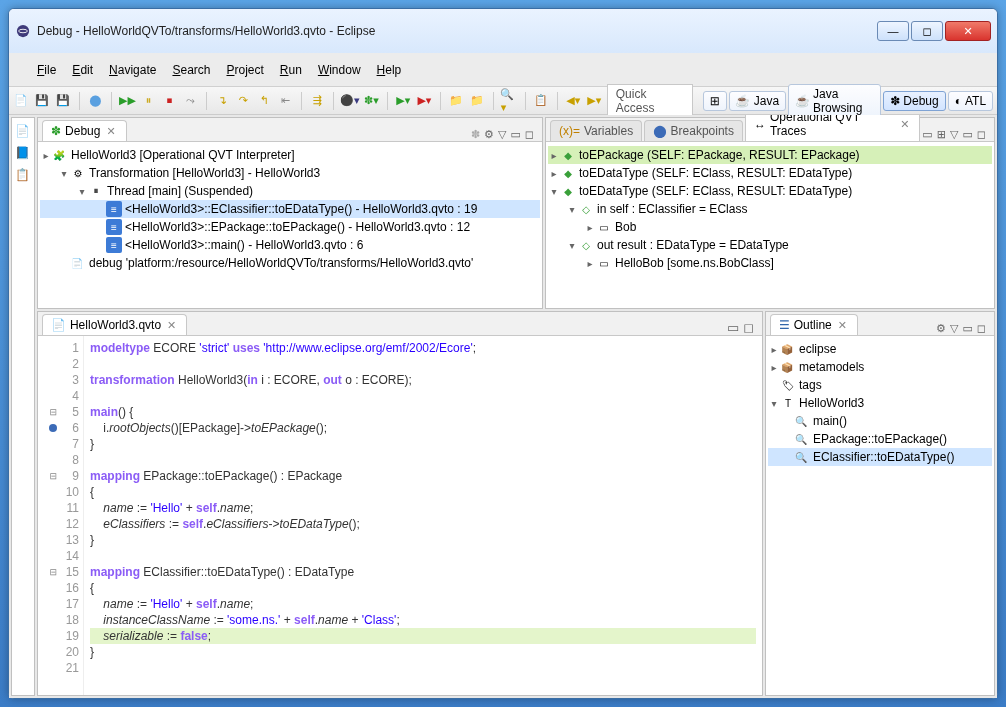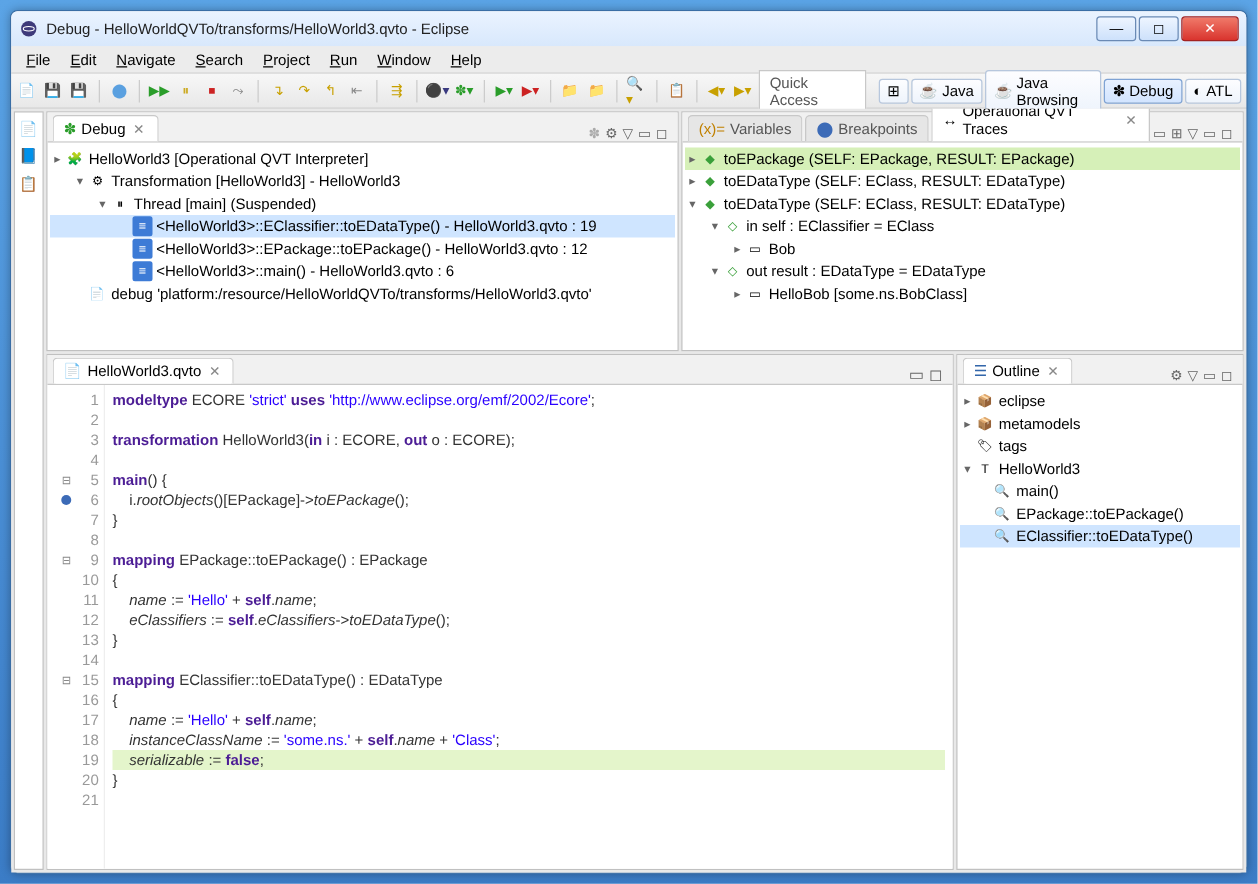--- a/index.html
+++ b/index.html
@@ -1,24 +1,24 @@
 <!DOCTYPE html>
 <html><head>
 <meta charset="utf-8">
 <style>
 * { box-sizing: border-box; margin: 0; padding: 0; font-family: "Segoe UI", Tahoma, sans-serif; }
 body { background: linear-gradient(to bottom, #5ba4e6, #3b7cc6); width: 1006px; height: 707px; overflow: hidden; padding: 8px; }
 .window { width: 100%; height: 100%; background: #f0f0f0; border: 1px solid #3a6ea5; border-radius: 6px; display: flex; flex-direction: column; box-shadow: 0 0 8px rgba(0,0,0,.3); }
-.titlebar { height: 28px; background: linear-gradient(to bottom, #eaf3ff, #d8e8fc); display: flex; align-items: center; padding: 0 6px; border-top-left-radius: 5px; border-top-right-radius: 5px; }
+.titlebar { height: 44px; background: linear-gradient(to bottom, #eaf3ff, #d8e8fc); display: flex; align-items: center; padding: 0 6px; border-top-left-radius: 5px; border-top-right-radius: 5px; }
 .titlebar .appicon { width: 16px; height: 16px; margin-right: 6px; display:flex; align-items:center; justify-content:center; }
 .titlebar .title { font-size: 12px; color: #222; flex: 1; }
 .winbtns { display: flex; gap: 2px; }
 .winbtn { width: 32px; height: 20px; font-size: 11px; text-align: center; line-height: 18px; border:1px solid #6a8ab5; border-radius:3px; background:linear-gradient(#eef5ff,#cde1fb); }
 .winbtn.close { width: 46px; background: linear-gradient(#f07a6a,#d9342e); color:#fff; border-color:#a32222;}
-.menubar { height: 22px; background: #ececec; display: flex; align-items: center; padding: 0 6px; font-size: 12px; gap: 4px; border-bottom:1px solid #d0d0d0;}
+.menubar { height: 34px; background: #ececec; display: flex; align-items: center; padding: 0 22px; font-size: 12px; gap: 4px; border-bottom:1px solid #d0d0d0;}
 .menubar span { padding: 2px 6px; cursor: default; }
 .menubar span u { text-decoration: underline; }
 .toolbar { height: 28px; background: linear-gradient(#f7f7f7,#e8e8e8); border-bottom: 1px solid #ccc; display:flex; align-items:center; padding:0 4px; gap:4px; }
 .tbicon { width:18px; height:18px; display:flex; align-items:center; justify-content:center; font-size:11px; border-radius:2px; }
 .tbsep { width:1px; height:18px; background:#ccc; margin:0 3px; }
 .quickaccess { margin-left:auto; border:1px solid #c8c8c8; background:#fff; padding:2px 8px; font-size:12px; color:#555; }
 .persp { display:flex; align-items:center; gap:2px; margin-left:6px; font-size:12px; }
 .persp-btn { border:1px solid #b7c7dd; padding:2px 6px; border-radius:3px; background:linear-gradient(#fdfdff,#eef4fc); display:flex; align-items:center; gap:3px; }
 .persp-btn.active { border-color:#7fa3d4; background:linear-gradient(#e8f1ff,#d2e4ff); }
 .workbench { flex:1; display:flex; padding:2px; gap:2px; overflow:hidden; background:#e8e8e8; }
@@ -40,21 +40,21 @@
 .twisty { width:12px; text-align:center; color:#666; font-size:10px; display:inline-block; }
 .ico { width:16px; height:16px; margin-right:3px; display:inline-flex; align-items:center; justify-content:center; font-size:10px; }
 .treerow.sel { background:#cfe5ff; }
 .treerow.hl { background:#d6f0b8; }
 .botrow { flex:1; display:flex; gap:2px; overflow:hidden; }
 .editor { flex:1; display:flex; flex-direction:column; }
 .editor .tabstrip .viewtools span { font-size:13px; }
 .codewrap { flex:1; display:flex; overflow:hidden; background:#fff; }
 .gutter { width:46px; background:#fff; border-right:1px solid #eee; font-family:Consolas,monospace; font-size:12px; color:#999; text-align:right; padding:4px 4px 4px 0; line-height:16px; }
 .code { flex:1; font-family:Consolas,monospace; font-size:12px; padding:4px 6px; line-height:16px; white-space:pre; color:#333; overflow:auto; }
-.kw { color:#4c1d95; font-weight:bold; }
+.kw { color:#8b5cf6; font-weight:bold; }
 .str { color:#2a00ff; }
 .it { font-style:italic; }
 .currentline { background:#e4f5cb; }
 .outline { width:230px; }
 .iconsvg { width:14px; height:14px; }
 .gutterrow { height:16px; display:flex; align-items:center; justify-content:flex-end; gap:2px; }
 .bp { width:8px; height:8px; border-radius:50%; background:#3c6bb7; }
 .arrow { color:#2868c9; font-size:10px; }
 </style>
 </head>

